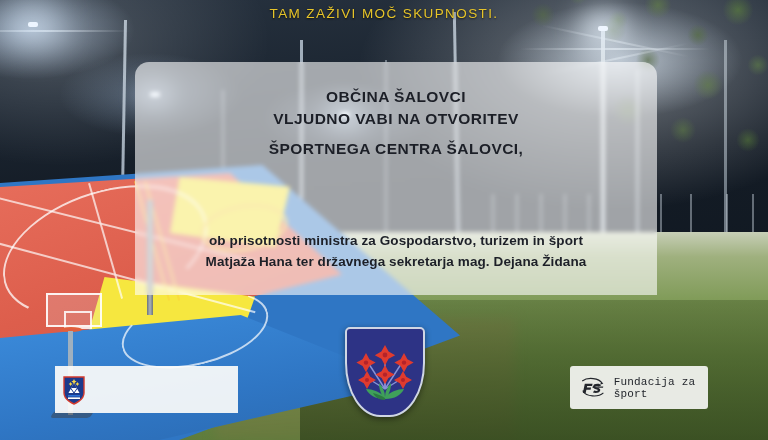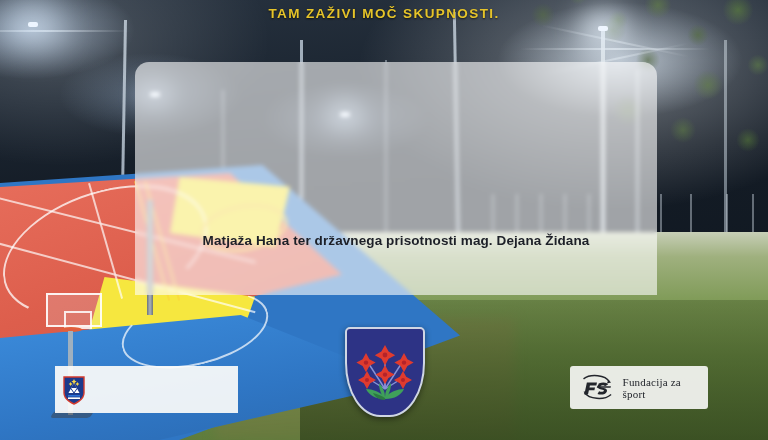--- a/index.html
+++ b/index.html
@@ -192,21 +192,21 @@
     position:absolute; left:135px; top:62px; width:522px; height:233px;
     background:rgba(255,255,255,.60);
     border-radius:14px 14px 0 0;
     backdrop-filter:blur(2px);
   }
 
   
   .tagline {
     position:absolute; left:0; top:6px; width:768px;
     text-align:center;
-    font-size:13.5px; font-weight:bold; letter-spacing:1.4px;
+    font-size:13.5px; font-weight:normal; letter-spacing:1.4px;
     color:#e6c429;
     text-shadow:0 1px 2px rgba(0,0,0,.65);
   }
 
   .headline {
     position:absolute; left:135px; top:86px; width:522px;
     text-align:center; color:#1c1f27;
     font-weight:bold; font-size:15.5px; letter-spacing:.45px; line-height:22px;
   }
   .headline .l3 { display:block; margin-top:8px; }
@@ -248,21 +248,21 @@
     font-size:7.4px; letter-spacing:.15px; color:#1a1d23; font-weight:bold;
   }
 
   .logo-fs {
     position:absolute; left:570px; top:366px; width:138px; height:43px;
     background:rgba(250,250,248,.90);
     border-radius:3px;
     display:flex; align-items:center; padding:0 8px; gap:6px;
   }
   .logo-fs .fstext {
-    font-family:Liberation Serif, serif;
+    font-family:Liberation Mono, monospace;
     font-size:11px; color:#23262c; letter-spacing:.2px;
   }
 </style>
 </head>
 <body>
 
 <div id="poster">
 
   <div class="bg">
     <div class="sky"></div>
@@ -329,24 +329,30 @@
     </div>
 
     <div class="centerpole"></div>
     <div class="haze"></div>
   </div>
 
   <div class="panel"></div>
 
   <div class="tagline">TAM ZAŽIVI MOČ SKUPNOSTI.</div>
 
+  <div class="headline">
+    <div>OBČINA ŠALOVCI</div>
+    <div>VLJUDNO VABI NA OTVORITEV</div>
+    <div class="l3">ŠPORTNEGA CENTRA ŠALOVCI,</div>
+  </div>
 
 
   <div class="subline">
-    <div>Matjaža Hana ter državnega prisotnosti mag. Dejana Židana</div>
+    <div>ob prisotnosti ministra za Gospodarstvo, turizem in šport</div>
+    <div>Matjaža Hana ter državnega sekretarja mag. Dejana Židana</div>
   </div>
 
   <div class="coa">
     <div class="shield"></div>
     <svg width="80" height="90" viewBox="0 0 80 90">
       <g stroke="#8a93d8" stroke-width="1.4" fill="none">
         <line x1="40" y1="62" x2="22" y2="34"></line>
         <line x1="40" y1="62" x2="40" y2="26"></line>
         <line x1="40" y1="62" x2="58" y2="34"></line>
         <line x1="40" y1="62" x2="24" y2="52"></line>

